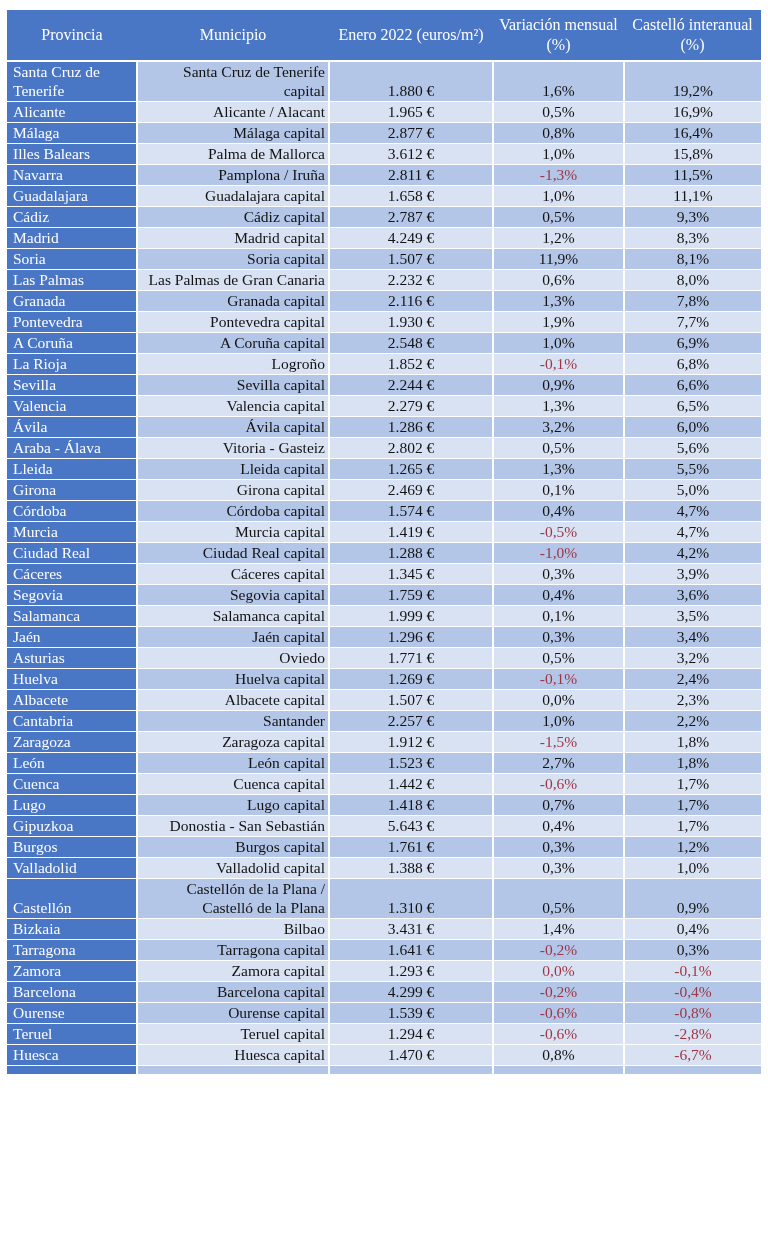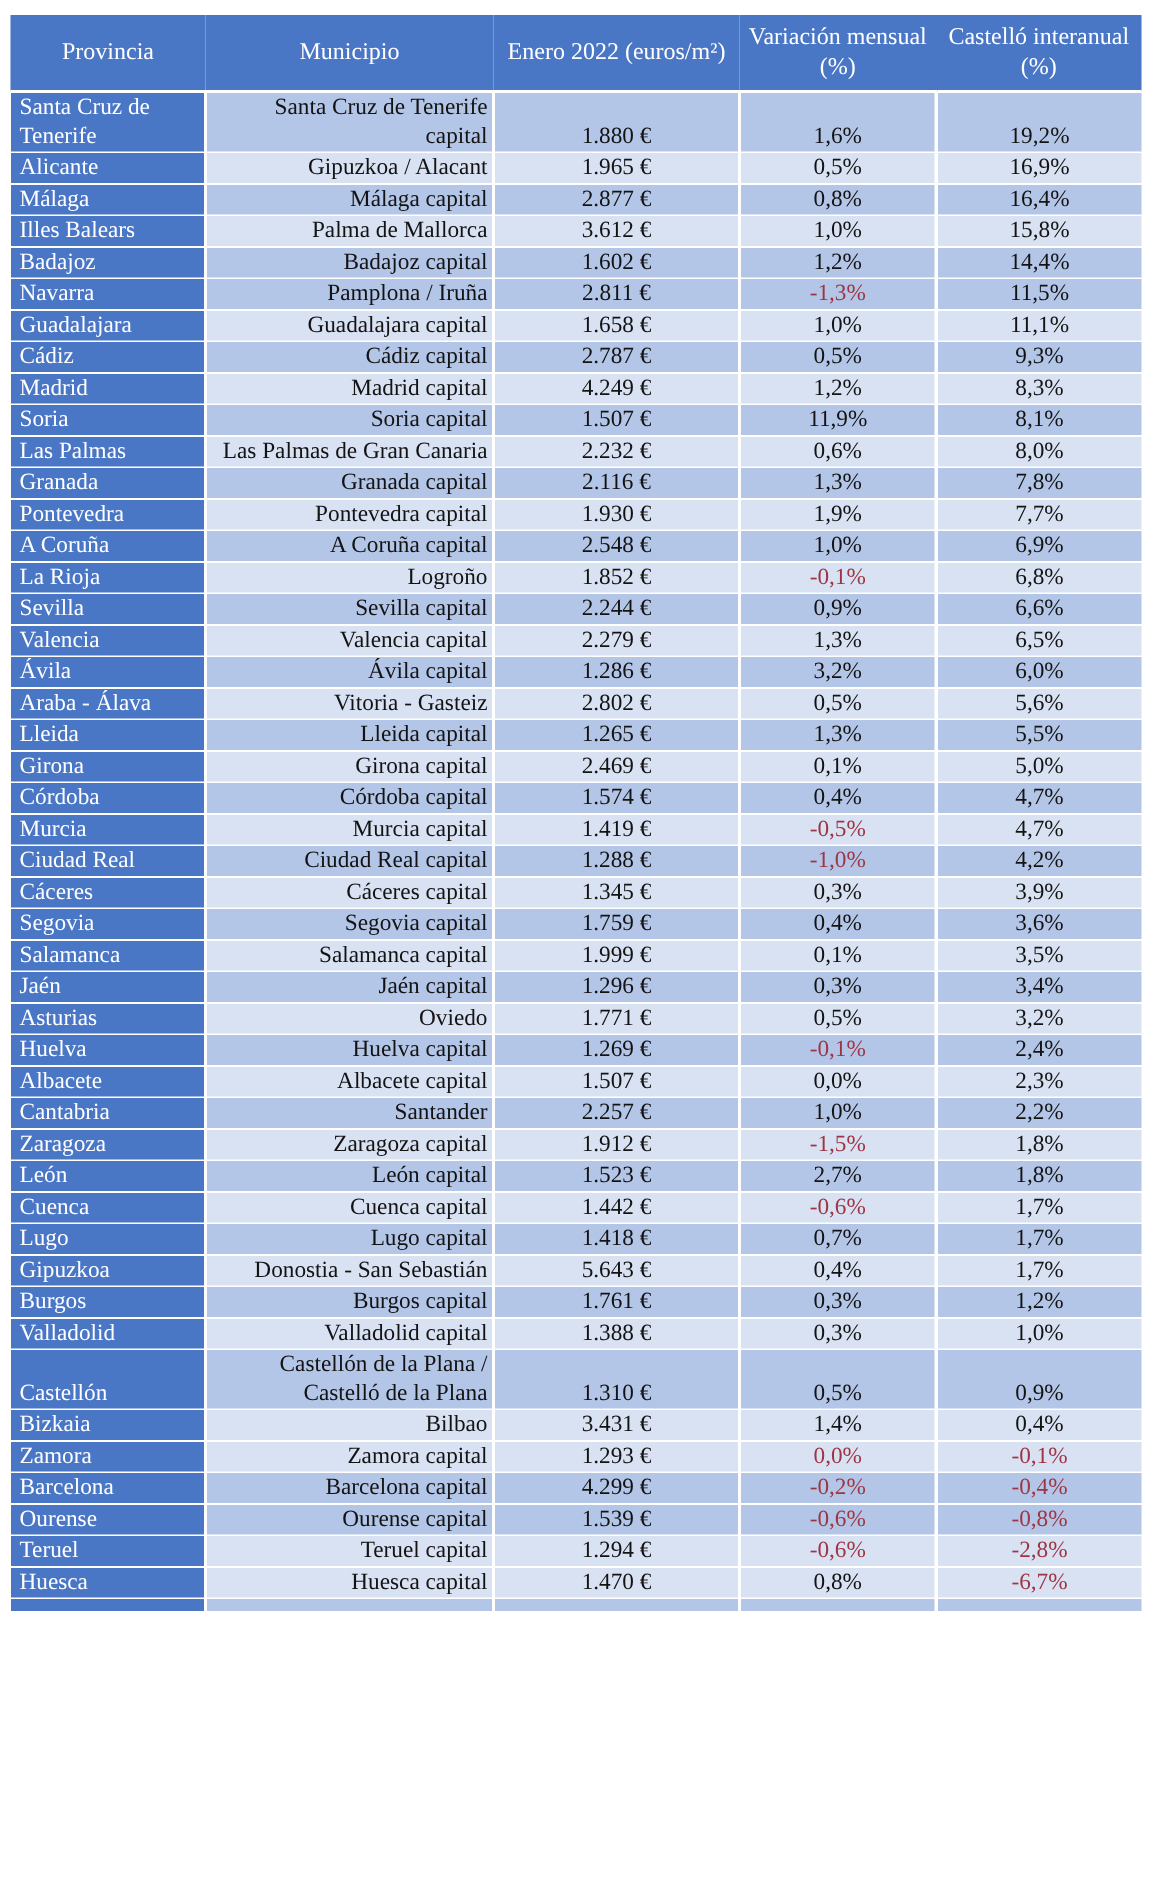--- a/index.html
+++ b/index.html
@@ -88,47 +88,40 @@
     <tbody id="rows">
         <tr class="band-a">
           <td class="prov">Santa Cruz de Tenerife</td>
           <td class="muni">Santa Cruz de Tenerife capital</td>
           <td class="num">1.880 €</td>
           <td class="num">1,6%</td>
           <td class="num">19,2%</td>
         </tr>
         <tr class="band-b">
           <td class="prov">Alicante</td>
-          <td class="muni">Gipuzkoa / Alacant</td>
+          <td class="muni">Alicante / Alacant</td>
           <td class="num">1.965 €</td>
           <td class="num">0,5%</td>
           <td class="num">16,9%</td>
         </tr>
         <tr class="band-a">
           <td class="prov">Málaga</td>
           <td class="muni">Málaga capital</td>
           <td class="num">2.877 €</td>
           <td class="num">0,8%</td>
           <td class="num">16,4%</td>
         </tr>
         <tr class="band-b">
           <td class="prov">Illes Balears</td>
           <td class="muni">Palma de Mallorca</td>
           <td class="num">3.612 €</td>
           <td class="num">1,0%</td>
           <td class="num">15,8%</td>
         </tr>
         <tr class="band-a">
-          <td class="prov">Badajoz</td>
-          <td class="muni">Badajoz capital</td>
-          <td class="num">1.602 €</td>
-          <td class="num">1,2%</td>
-          <td class="num">14,4%</td>
-        </tr>
-        <tr class="band-a">
           <td class="prov">Navarra</td>
           <td class="muni">Pamplona / Iruña</td>
           <td class="num">2.811 €</td>
           <td class="num neg">-1,3%</td>
           <td class="num">11,5%</td>
         </tr>
         <tr class="band-b">
           <td class="prov">Guadalajara</td>
           <td class="muni">Guadalajara capital</td>
           <td class="num">1.658 €</td>
@@ -365,20 +358,27 @@
           <td class="num">1.310 €</td>
           <td class="num">0,5%</td>
           <td class="num">0,9%</td>
         </tr>
         <tr class="band-b">
           <td class="prov">Bizkaia</td>
           <td class="muni">Bilbao</td>
           <td class="num">3.431 €</td>
           <td class="num">1,4%</td>
           <td class="num">0,4%</td>
+        </tr>
+        <tr class="band-a">
+          <td class="prov">Tarragona</td>
+          <td class="muni">Tarragona capital</td>
+          <td class="num">1.641 €</td>
+          <td class="num neg">-0,2%</td>
+          <td class="num">0,3%</td>
         </tr>
         <tr class="band-b">
           <td class="prov">Zamora</td>
           <td class="muni">Zamora capital</td>
           <td class="num">1.293 €</td>
           <td class="num neg">0,0%</td>
           <td class="num neg">-0,1%</td>
         </tr>
         <tr class="band-a">
           <td class="prov">Barcelona</td>

